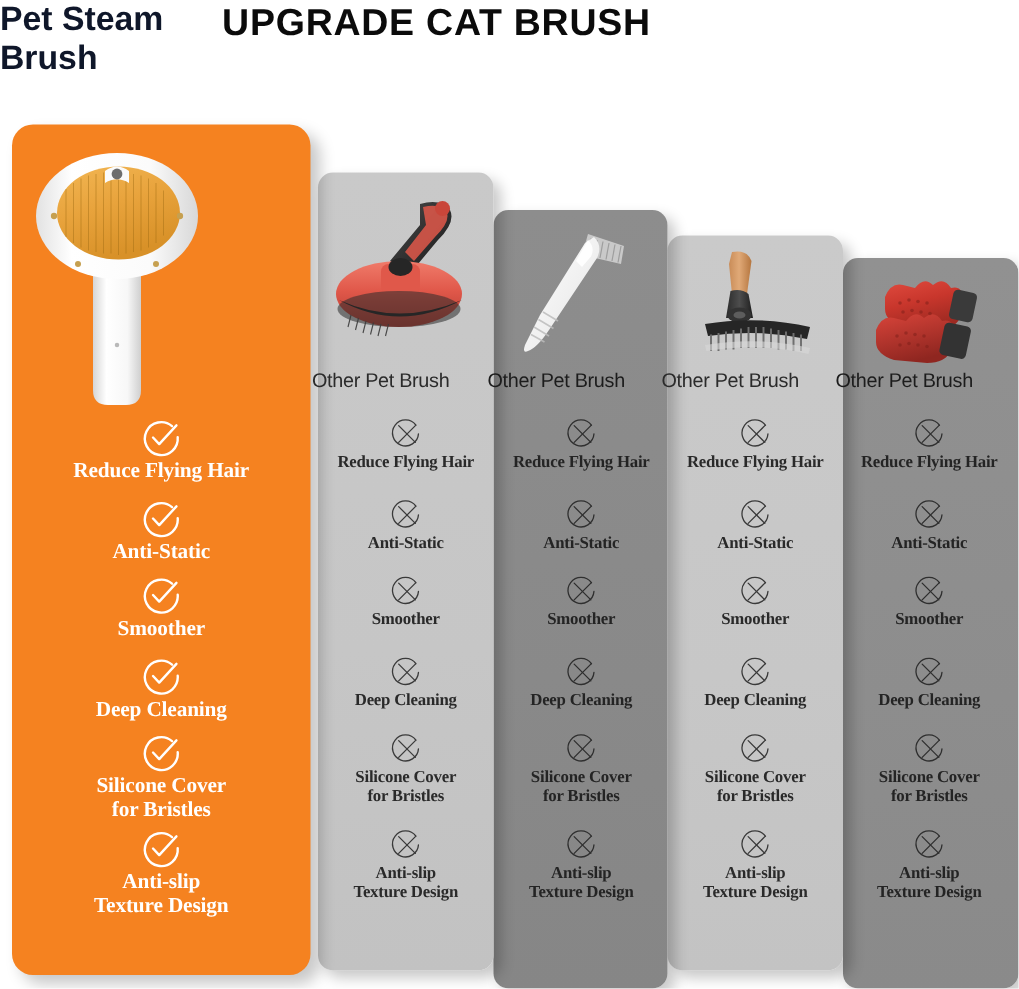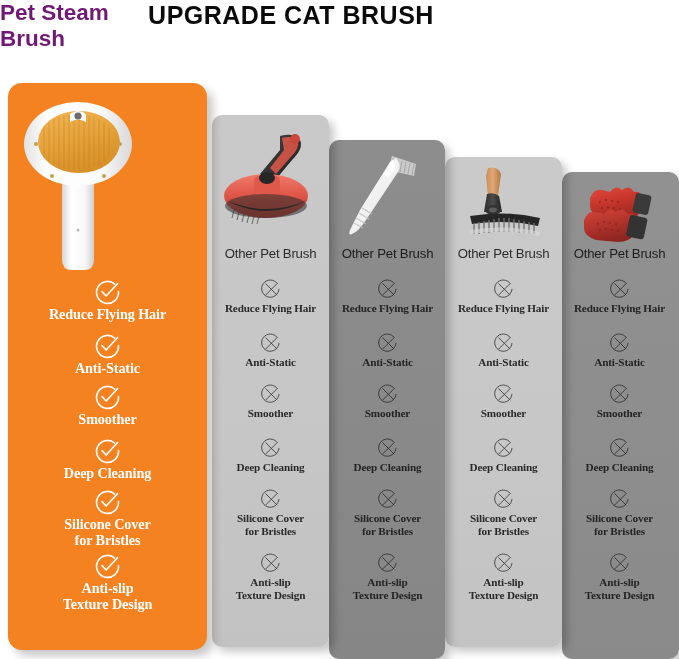--- a/index.html
+++ b/index.html
@@ -52,27 +52,27 @@
 
   
   .prod { position: absolute; }
 
   
   .hero-brush { left: 22px; top: 92px; width: 115px; height: 185px; z-index: 11; }
 
   
   .prod-name {
     position: absolute;
-    text-align: center;
+    text-align: left;
     white-space: nowrap;
     font-weight: normal;
   }
   .hero-name {
     left: 74px; top: 203px; width: 130px;
-    color: #701a75;
+    color: #0f172a;
     font-size: 22.5px;
     font-weight: bold;
     line-height: 26px;
     text-align: left;
     z-index: 12;
   }
   .gname {
     top: 246px;
     font-size: 13.2px;
     color: #2b2b2b;

